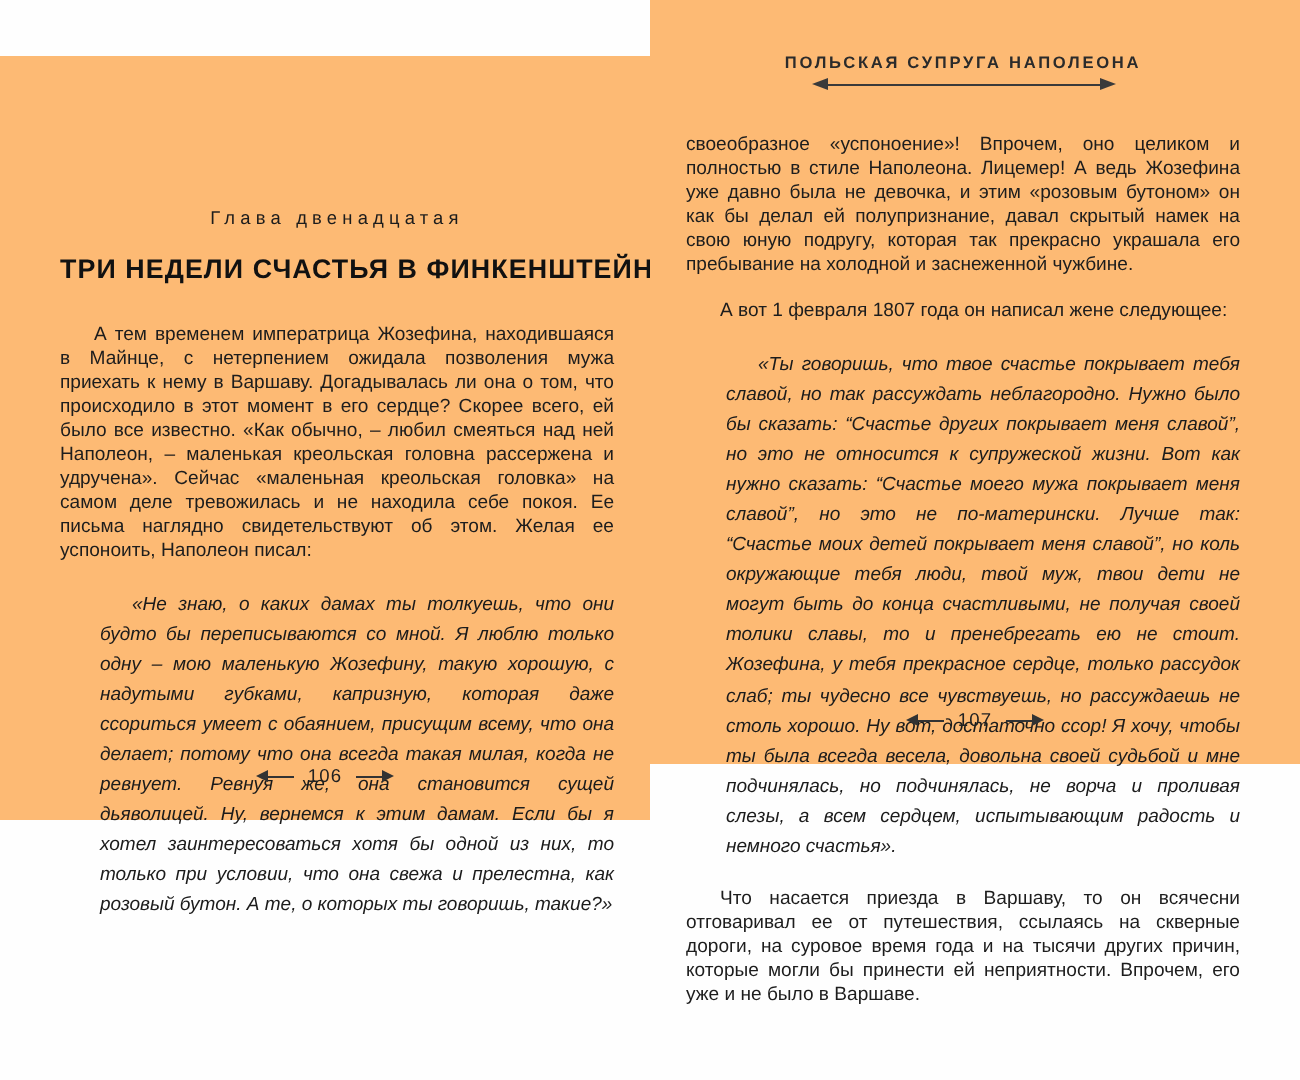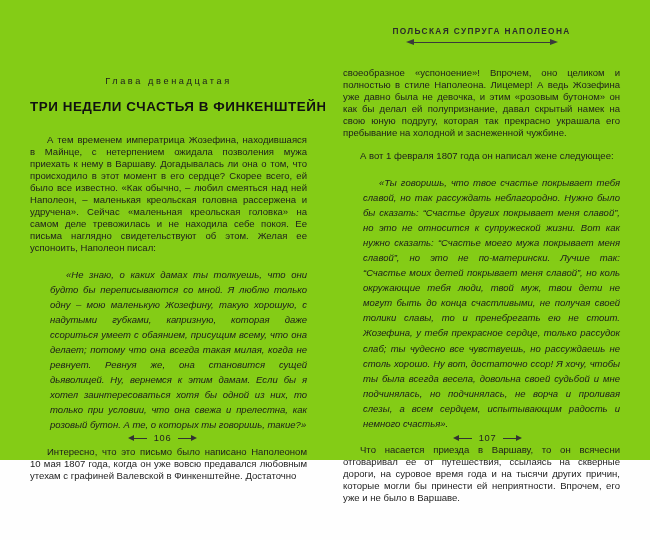--- a/index.html
+++ b/index.html
@@ -17,26 +17,27 @@
   .spread {
     position: relative;
     width: 650px;
     height: 540px;
     display: flex;
     background: #fefefe;
   }
   .page {
     position: relative;
     width: 325px;
-    height: 460px;
+    height: 382px;
     box-sizing: border-box;
-    background: #84cc16;
+    background: #fdba74;
   }
   .page-left {
     padding: 0 18px 0 30px;
+    margin-top: 28px;
   }
   .page-right {
     padding: 0 30px 0 18px;
   }
 
   
   .running-head {
     margin-top: 26px;
     text-align: center;
     font-size: 8.3px;
@@ -191,21 +192,20 @@
     <div class="chapter-block">
       <div class="chapter-kicker">Глава двенадцатая</div>
       <div class="chapter-title">ТРИ НЕДЕЛИ СЧАСТЬЯ В ФИНКЕНШТЕЙНЕ</div>
     </div>
 
     <div class="body-start">
       <p class="body">А тем временем императрица Жозефина, находившаяся в Майнце, с нетерпением ожидала позволения мужа приехать к нему в Варшаву. Догадывалась ли она о том, что происходило в этот момент в его сердце? Скорее всего, ей было все известно. «Как обычно, – любил смеяться над ней Наполеон, – маленькая креольская головна рассержена и удручена». Сейчас «маленьная креольская головка» на самом деле тревожилась и не находила себе покоя. Ее письма наглядно свидетельствуют об этом. Желая ее успоноить, Наполеон писал:</p>
 
       <div class="quote">«Не знаю, о каких дамах ты толкуешь, что они будто бы переписываются со мной. Я люблю только одну – мою маленькую Жозефину, такую хорошую, с надутыми губками, капризную, которая даже ссориться умеет с обаянием, присущим всему, что она делает; потому что она всегда такая милая, когда не ревнует. Ревнуя же, она становится сущей дьяволицей. Ну, вернемся к этим дамам. Если бы я хотел заинтересоваться хотя бы одной из них, то только при условии, что она свежа и прелестна, как розовый бутон. А те, о которых ты говоришь, такие?»</div>
 
-      <p class="body">Интересно, что это письмо было написано Наполеоном 10 мая 1807 года, когда он уже вовсю предавался любовным утехам с графиней Валевской в Финкенштейне. Достаточно</p>
     </div>
 
     <div class="folio">
       <span class="orn left">
         <span class="tip"></span>
           <span class="bar"></span>
       </span>
       <span class="num">106</span>
       <span class="orn right">
         <span class="bar"></span>

